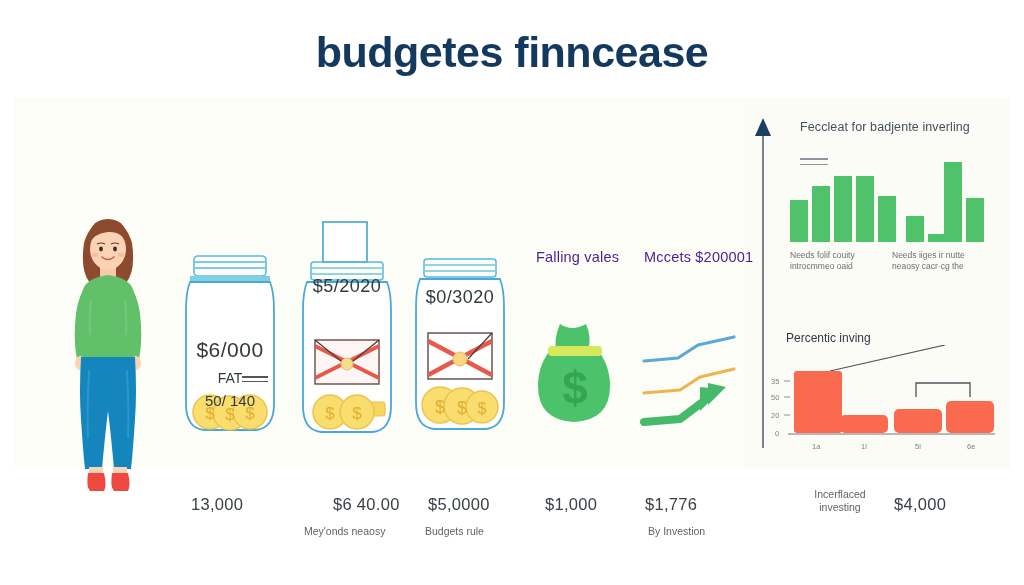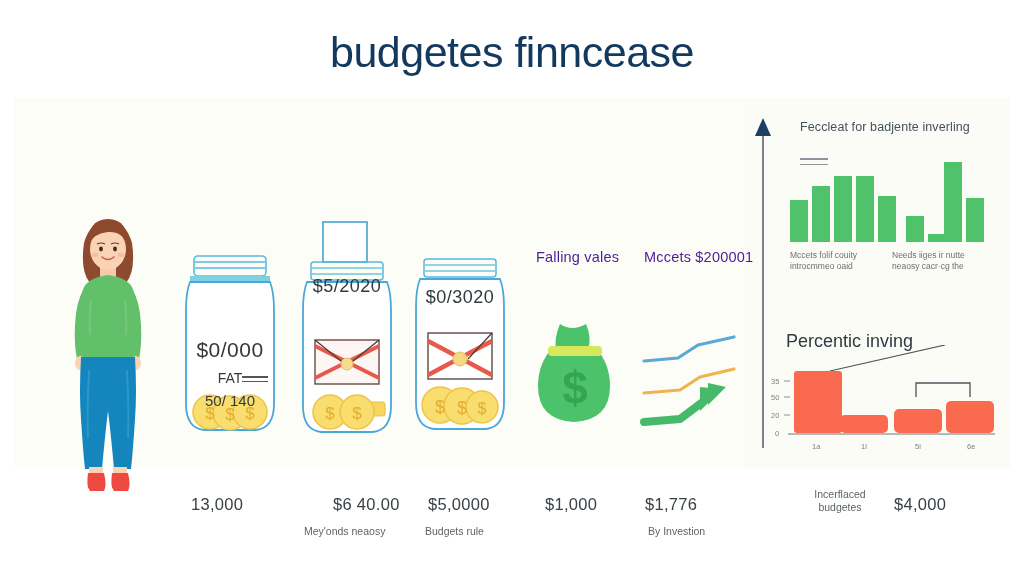--- a/index.html
+++ b/index.html
@@ -8,21 +8,21 @@
     background:#ffffff;
     font-family:"Liberation Sans", sans-serif;
     position:relative;
   }
   #stage { position:absolute; left:0; top:0; width:1024px; height:585px; background:#ffffff; }
 
   
   .title {
     position:absolute; left:0; top:28px; width:1024px;
     text-align:center;
-    font-size:43px; font-weight:normal; letter-spacing:-0.5px;
+    font-size:43px; font-weight:bold; letter-spacing:-0.5px;
     color:#13395e;
   }
 
   
   .panel {
     position:absolute; left:14px; top:98px; width:996px; height:370px;
     background:#fdfdf8;
   }
   .panel-right {
     position:absolute; left:745px; top:98px; width:265px; height:370px;
@@ -56,21 +56,21 @@
   
   .rp-title {
     position:absolute; font-size:12.5px; color:#44505c; font-weight:400;
     white-space:nowrap; letter-spacing:0.1px;
   }
   .rp-caption {
     position:absolute; font-size:8.5px; color:#6b7075; line-height:11px;
     width:96px; filter:blur(0.35px);
   }
   .rp-sub {
-    position:absolute; font-size:18px; color:#2f3a43; font-weight:300;
+    position:absolute; font-size:12px; color:#2f3a43; font-weight:300;
     white-space:nowrap;
   }
   .axis-tick {
     position:absolute; font-size:7.5px; color:#7c8387; white-space:nowrap;
   }
   .legend-dashes { position:absolute; left:800px; top:158px; width:28px; }
   .legend-dashes i { display:block; height:1.6px; background:#8e959a; margin-bottom:4px; }
 
   
   .val {
@@ -150,21 +150,21 @@
 
       <g>
         <circle cx="32" cy="160" r="17" fill="#f9dd6e" stroke="#edc449" stroke-width="1.5"></circle>
         <circle cx="52" cy="161" r="17" fill="#f9dd6e" stroke="#edc449" stroke-width="1.5"></circle>
         <circle cx="72" cy="160" r="17" fill="#f9dd6e" stroke="#edc449" stroke-width="1.5"></circle>
         <text x="32" y="167" font-size="17" font-family="Liberation Sans, sans-serif" fill="#e2ae2e" text-anchor="middle">$</text>
         <text x="52" y="168" font-size="17" font-family="Liberation Sans, sans-serif" fill="#e2ae2e" text-anchor="middle">$</text>
         <text x="72" y="167" font-size="17" font-family="Liberation Sans, sans-serif" fill="#e2ae2e" text-anchor="middle">$</text>
       </g>
     </svg>
-    <div class="jar-text jar1-amount">$0/000</div>
+    <div class="jar-text jar1-amount">$6/000</div>
     <div class="jar-text jar1-fat">FAT</div>
     <div class="fat-dashes">
         <i></i>
         <i></i>
       </div>
     <div class="jar-text jar1-ratio">50/ 140</div>
   </div>
 
   <div class="jar" style="left:295px; top:220px; width:104px; height:218px;">
     <svg width="104" height="218" viewBox="0 0 104 218">
@@ -257,21 +257,21 @@
     <rect x="24" y="26" width="18" height="56" fill="#4fc26b"></rect>
     <rect x="46" y="16" width="18" height="66" fill="#4fc26b"></rect>
     <rect x="68" y="16" width="18" height="66" fill="#4fc26b"></rect>
     <rect x="90" y="36" width="18" height="46" fill="#4fc26b"></rect>
     <rect x="118" y="56" width="18" height="26" fill="#4fc26b"></rect>
     <rect x="140" y="74" width="18" height="8" fill="#4fc26b"></rect>
     <rect x="156" y="2" width="18" height="80" fill="#4fc26b"></rect>
     <rect x="178" y="38" width="18" height="44" fill="#4fc26b"></rect>
   </svg>
 
-  <div class="rp-caption" style="left:790px; top:250px;">Mccets folif couity introcmmeo oaid</div>
+  <div class="rp-caption" style="left:790px; top:250px;">Needs folif couity introcmmeo oaid</div>
   <div class="rp-caption" style="left:892px; top:250px;">Needs iiges ir nutte neaosy cacr·cg the</div>
 
   <div class="rp-sub" style="left:786px; top:331px;">Percentic inving</div>
 
   <svg style="position:absolute; left:770px; top:345px;" width="225" height="105" viewBox="0 0 225 105">
 
     <line x1="60" y1="26" x2="175" y2="0" stroke="#4b535a" stroke-width="1.2"></line>
 
     <rect x="24" y="26" width="48" height="62" rx="3" fill="#f96a4e"></rect>
     <rect x="70" y="70" width="48" height="18" rx="5" fill="#f96a4e"></rect>
@@ -303,17 +303,17 @@
   <div class="val-sub" style="left:304px; top:525px;">Mey'onds neaosy</div>
 
   <div class="val" style="left:428px; top:495px;">$5,0000</div>
   <div class="val-sub" style="left:425px; top:525px;">Budgets rule</div>
 
   <div class="val" style="left:545px; top:495px;">$1,000</div>
 
   <div class="val" style="left:645px; top:495px;">$1,776</div>
   <div class="val-sub" style="left:648px; top:525px;">By Investion</div>
 
-  <div class="val-sub two-line" style="left:800px; top:488px;">Incerflaced budgetes</div>
+  <div class="val-sub two-line" style="left:800px; top:488px;">Incerflaced investing</div>
 
   <div class="val" style="left:894px; top:495px;">$4,000</div>
 
 </div>
 
 </body></html>

